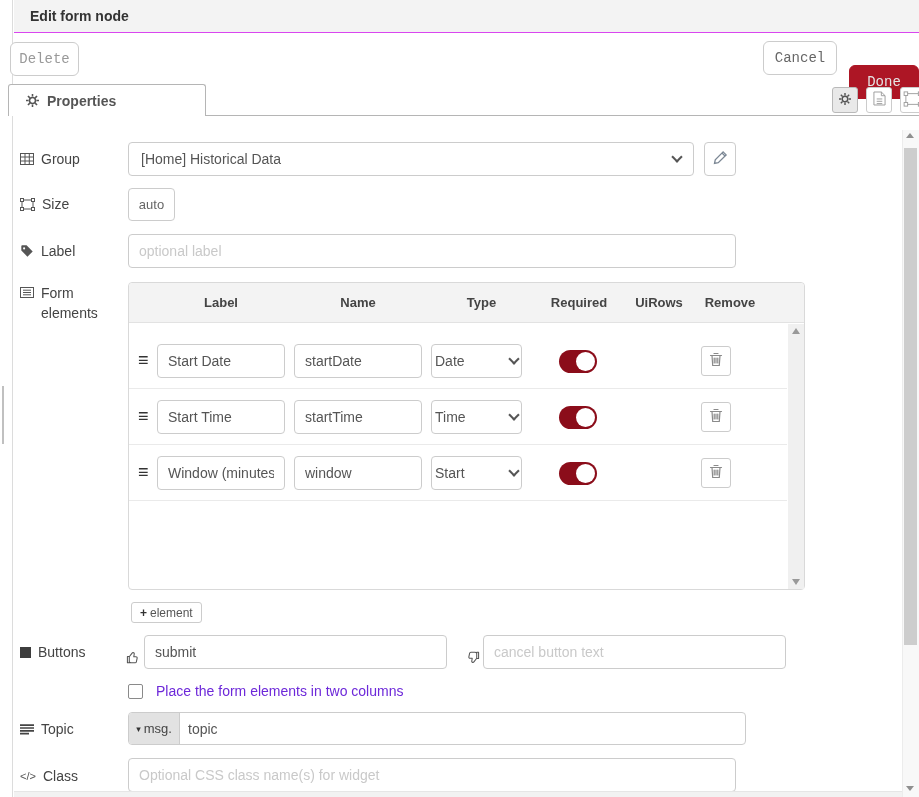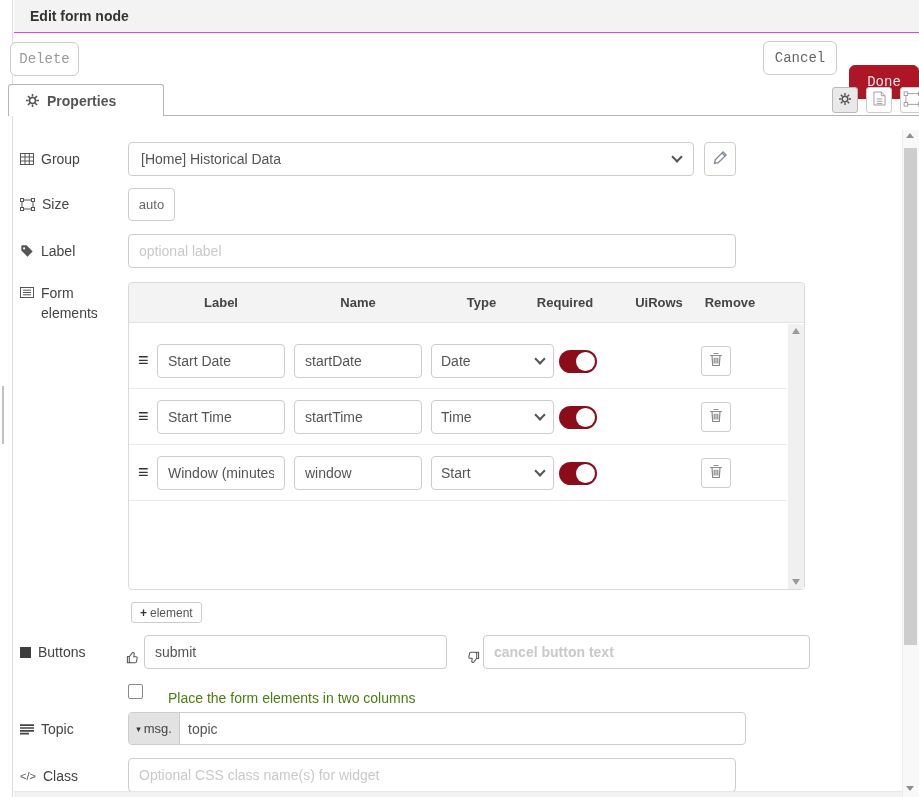--- a/index.html
+++ b/index.html
@@ -24,21 +24,21 @@
 
   
   .btn { position:absolute; height:34px; background:#fff; border:1px solid #ccc; border-radius:6px;
          font-size:14px; display:flex; align-items:center; justify-content:center; cursor:pointer;font-family:Liberation Mono, monospace; }
   #delete-btn { left:10px; top:42px; width:69px; color:#999; }
   #cancel-btn { left:763px; top:41px; width:74px; color:#666; }
   #done-btn   { left:849px; top:41px; width:70px; background:#AD1625; border-color:#AD1625; color:#e5e5e5;margin-top:24px; }
 
   
   #tab-bar { left:14px; top:84px; width:905px; height:32px; border-bottom:1px solid #b5b5b5; }
-  #properties-tab { position:absolute; left:-6px; top:0; width:156px; height:32px; background:#fff;
+  #properties-tab { position:absolute; left:-6px; top:0; width:198px; height:32px; background:#fff;
     border:1px solid #b5b5b5; border-bottom:none; border-radius:3px 3px 0 0;
     display:flex; align-items:center; gap:8px; padding-left:17px; font-weight:bold; color:#555; }
   .tool-btn { position:absolute; top:3px; width:26px; height:26px; background:#fff; border:1px solid #ccc;
     border-radius:3px; display:flex; align-items:center; justify-content:center; }
   #tool-gear  { left:818px; background:#e9e9e9; border-color:#b9b9b9; }
   #tool-doc   { left:852px; }
   #tool-frame { left:886px; }
 
   
   .tin { position:absolute; height:34px; border:1px solid #ccc; border-radius:4px; padding:0 10px;
@@ -71,55 +71,55 @@
   #label-input { left:128px; top:234px; width:608px; }
 
   
   #fe-table { left:128px; top:282px; width:677px; height:308px; border:1px solid #d9d9d9; border-radius:4px; background:#fff; }
   #fe-head { position:absolute; left:0; top:0; width:675px; height:40px; background:#f3f3f3;
     border-bottom:1px solid #e2e2e2; border-radius:4px 4px 0 0; }
   .hcell { position:absolute; top:12px; font-size:13px; font-weight:bold; color:#444; text-align:center; }
   #h0 { left:28px;  width:128px; }
   #h1 { left:165px; width:128px; }
   #h2 { left:302px; width:101px; }
-  #h3 { left:398px; width:76px; }
+  #h3 { left:412px; width:76px; }
   #h4 { left:498px; width:64px; }
   #h5 { left:568px; width:66px; }
 
   .fe-row { position:absolute; left:0; width:658px; height:56px; border-bottom:1px solid #eaeaea; }
   #row0 { top:50px; } #row1 { top:106px; } #row2 { top:162px; }
   .drag-handle { position:absolute; left:9px; top:17px; font-size:18px; font-weight:bold; color:#333; cursor:grab; }
   .cell-label  { left:28px;  top:11px; width:128px; height:34px; }
   .cell-name   { left:165px; top:11px; width:128px; height:34px; }
-  .cell-type   { left:302px; top:11px; width:123px; height:34px; padding:0 9px; }
+  .cell-type   { left:302px; top:11px; width:91px; height:34px; padding:0 3px; }
   .toggle { position:absolute; left:430px; top:17px; width:38px; height:23px; border-radius:12px; background:#ddd; cursor:pointer; }
   .toggle.on { background:#8B0D1A; }
   .toggle .knob { position:absolute; top:2px; left:2px; width:19px; height:19px; border-radius:50%; background:#fff; }
   .toggle.on .knob { left:auto; right:2px; }
   .trash-btn { position:absolute; left:572px; top:13px; width:30px; height:30px; background:#fff;
     border:1px solid #ccc; border-radius:3px; display:flex; align-items:center; justify-content:center; cursor:pointer; }
 
   #fe-scroll { position:absolute; left:659px; top:41px; width:16px; height:265px; background:#f0f0f0;
     display:flex; flex-direction:column; justify-content:space-between; align-items:center; padding:4px 0; }
   .tri-up   { width:0; height:0; border-left:4px solid transparent; border-right:4px solid transparent; border-bottom:6px solid #999; }
   .tri-down { width:0; height:0; border-left:4px solid transparent; border-right:4px solid transparent; border-top:6px solid #999; }
 
   #add-element-btn { left:131px; top:602px; height:21px; padding:0 8px; background:#fff; border:1px solid #ccc;
     border-radius:3px; font-size:12px; color:#555; display:flex; align-items:center; gap:3px; cursor:pointer; }
   #add-element-btn .plus { font-weight:bold; color:#333; }
 
   
   #thumb-up-icon   { left:126px; top:650px; }
   #submit-input    { left:144px; top:635px; width:303px; }
   #thumb-down-icon { left:465px; top:650px; }
-  #cancel-text-input { left:483px; top:635px; width:327px;font-weight:bold; }
+  #cancel-text-input { left:483px; top:635px; width:303px; }
 
   
   #two-col-box { left:128px; top:684px; width:15px; height:15px; border:1px solid #8a8a8a; border-radius:2px; background:#fff; cursor:pointer; }
-  #two-col-text { left:168px; top:684px; color:#4d7c0f; line-height:15px;margin-top:7px; }
+  #two-col-text { left:156px; top:684px; color:#6d28d9; line-height:15px; }
 
   
   #topic-input { left:128px; top:712px; width:618px; height:33px; border:1px solid #ccc; border-radius:4px;
     background:#fff; display:flex; align-items:stretch; }
   #topic-prefix { width:51px; background:#e2e2e2; border-right:1px solid #ccc; border-radius:3px 0 0 3px;
     display:flex; align-items:center; justify-content:center; gap:3px; font-size:13px; color:#444; cursor:pointer; }
   #topic-caret { font-size:9px; color:#333; }
   #topic-value { display:flex; align-items:center; padding-left:8px; color:#555; }
 
   

